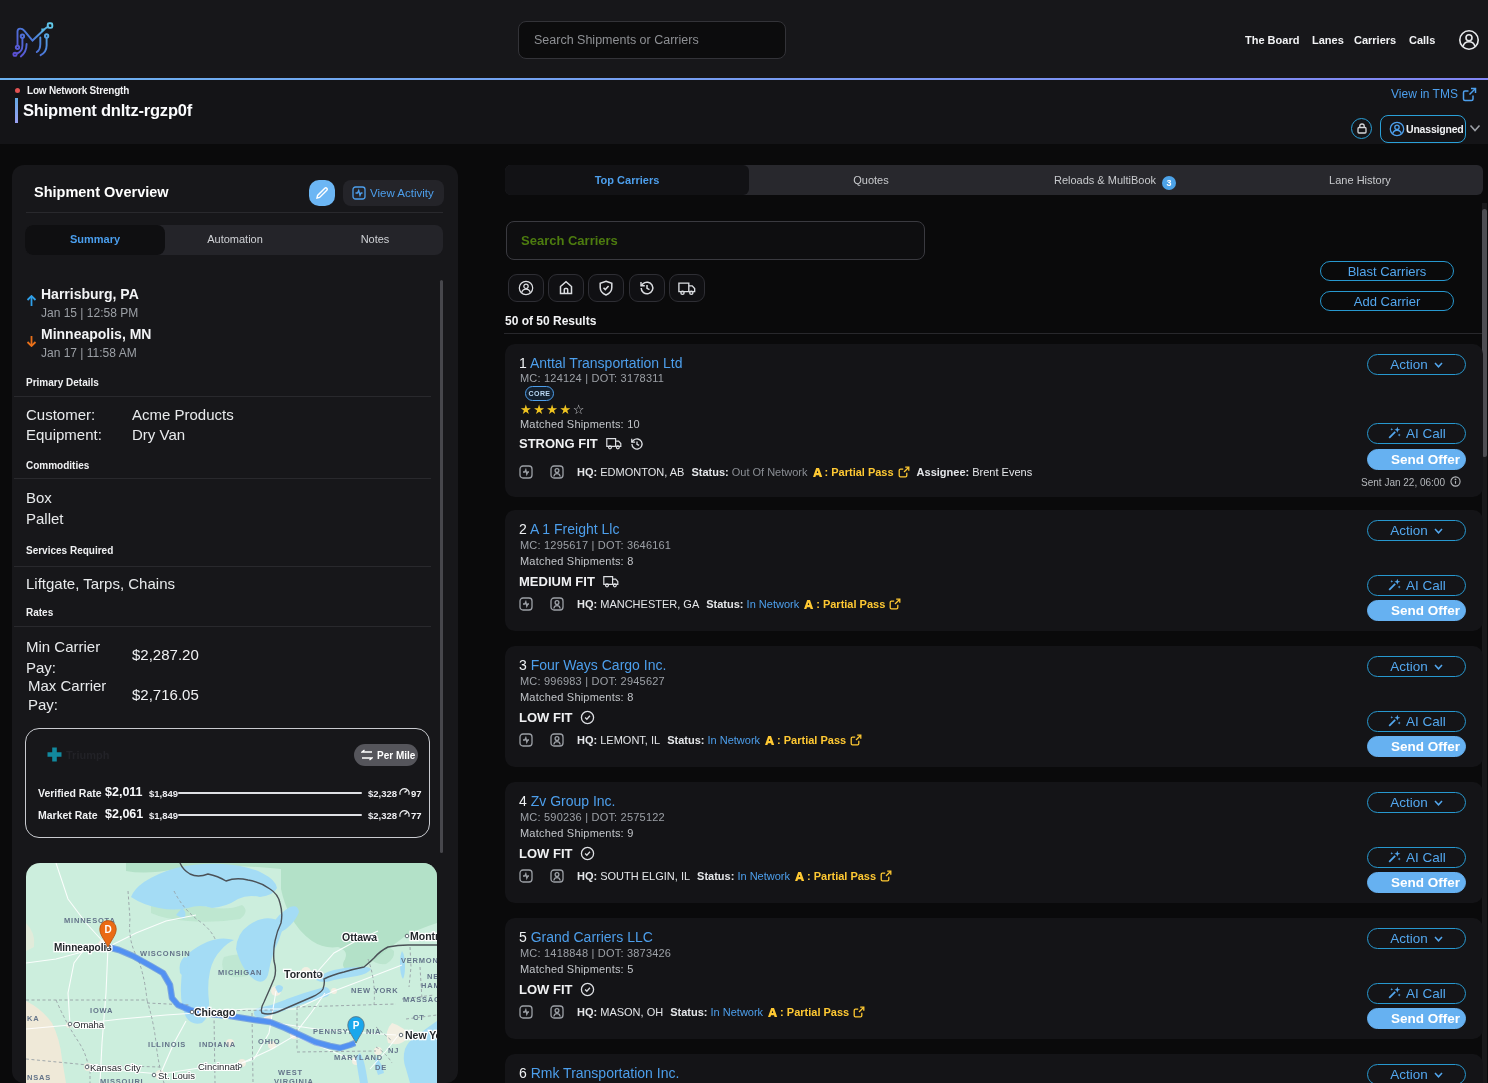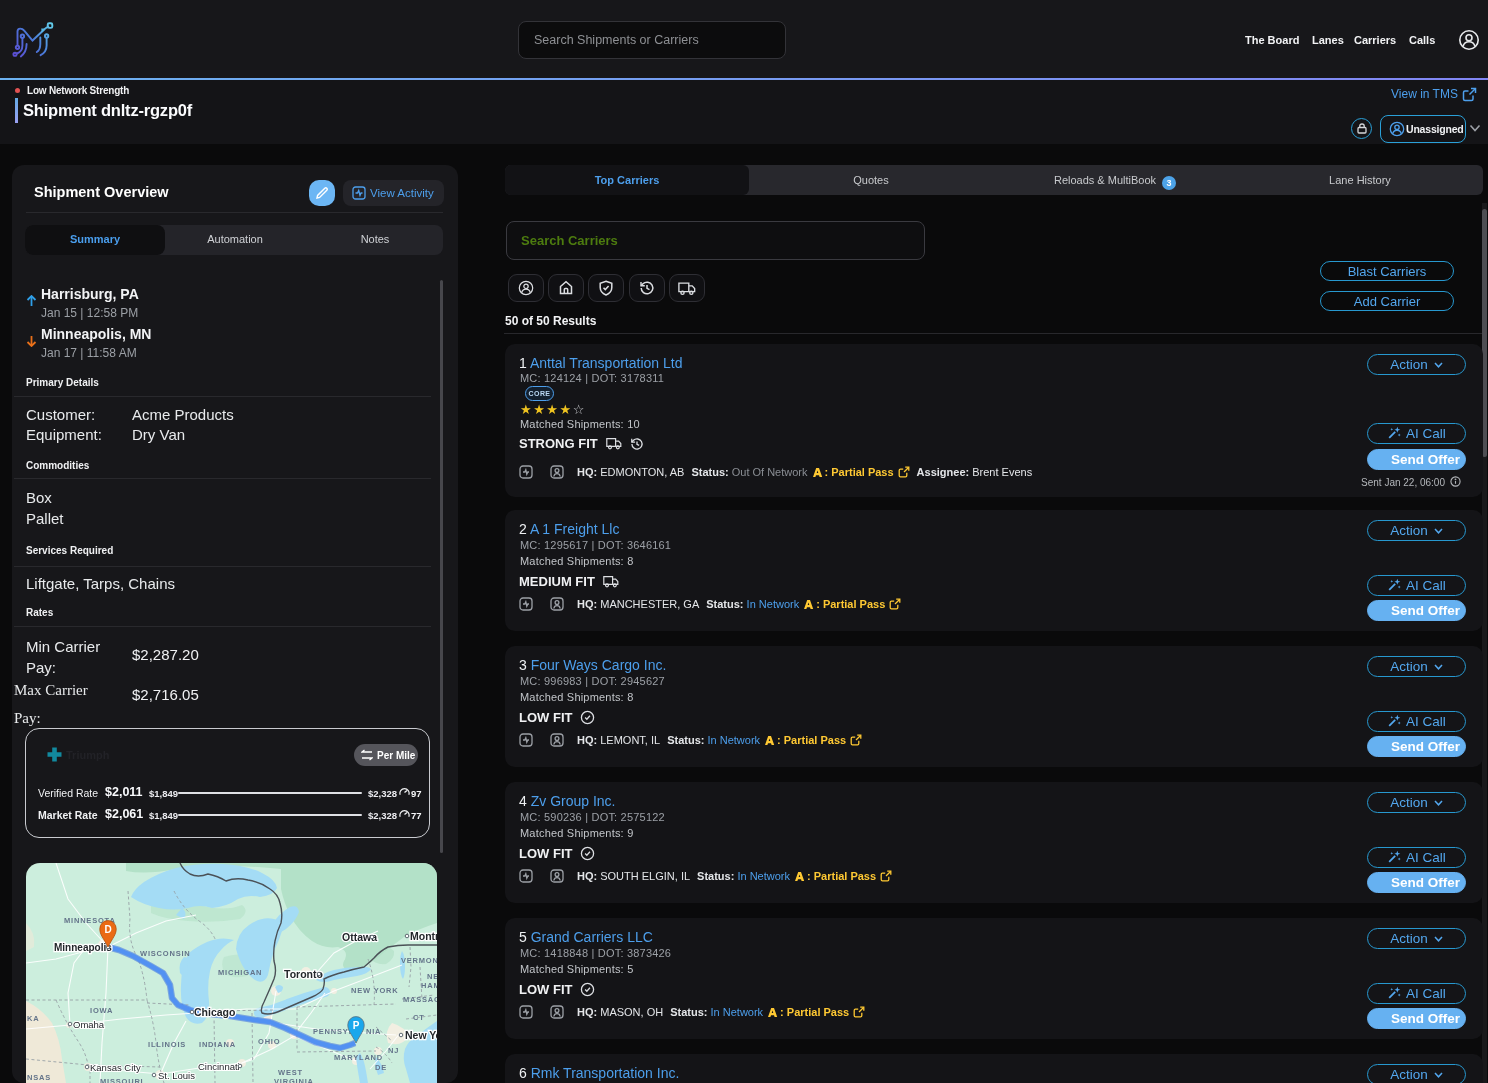--- a/index.html
+++ b/index.html
@@ -146,36 +146,36 @@
 <div class="ldiv" style="top:478px;"></div>
 <div class="lc body15" style="left:26px;top:489px;">Box</div>
 <div class="lc body15" style="left:26px;top:510px;">Pallet</div>
 <div class="lc sechead" style="left:26px;top:545px;">Services Required</div>
 <div class="ldiv" style="top:566px;"></div>
 <div class="lc body15" style="left:26px;top:575px;">Liftgate, Tarps, Chains</div>
 <div class="lc sechead" style="left:26px;top:607px;">Rates</div>
 <div class="ldiv" style="top:626px;"></div>
 <div class="lc body15" style="left:26px;top:636px;width:100px;line-height:21px;">Min Carrier Pay:</div>
 <div class="lc" style="left:132px;top:646px;font-size:15px;color:#f0f1f3;">$2,287.20</div>
-<div class="lc body15" style="left:14px;top:676px;width:100px;line-height:28px;font-family:Liberation Serif, serif;">Max Carrier Pay:</div>
+<div class="lc body15" style="left:28px;top:676px;width:100px;line-height:19px;">Max Carrier Pay:</div>
 <div class="lc" style="left:132px;top:686px;font-size:15px;color:#f0f1f3;">$2,716.05</div>
 
 <div class="lc" style="left:25px;top:728px;width:405px;height:110px;border:1px solid #c9cbd0;border-radius:14px;"></div>
 <svg class="lc" style="left:47px;top:747px;" width="15" height="15" viewBox="0 0 15 15">
     <path fill="#12899e" d="M5.2 0.5 L9.8 0.5 L9.8 5.2 L14.5 5.2 L14.5 9.8 L9.8 9.8 L9.8 14.5 L5.2 14.5 L5.2 9.8 L0.5 9.8 L0.5 5.2 L5.2 5.2 Z"></path>
   </svg>
 <div class="lc" style="left:66px;top:749px;font-size:11px;font-weight:bold;color:#222227;">Triumph</div>
 <div class="lc" style="left:354px;top:744px;width:64px;height:22px;background:#55555b;border-radius:11px;"></div>
 <svg class="lc" style="left:361px;top:749px;" width="12" height="12" viewBox="0 0 12 12" fill="none" stroke="#ffffff" stroke-width="1.3">
     <path d="M3.5 1 L1 3 L11 3"></path>
     <path d="M8.5 11 L11 9 L1 9"></path>
   </svg>
 <div class="lc" style="left:377px;top:750px;font-size:10px;font-weight:bold;color:#ffffff;">Per Mile</div>
 
-<div class="lc" style="left:38px;top:787px;font-size:10.5px;font-weight:normal;color:#f0f1f3;">Verified Rate</div>
+<div class="lc" style="left:38px;top:787px;font-size:10.5px;font-weight:bold;color:#f0f1f3;">Verified Rate</div>
 <div class="lc" style="left:105px;top:785px;font-size:12.5px;font-weight:bold;color:#fafbfd;">$2,011</div>
 <div class="lc" style="left:149px;top:788px;font-size:9.5px;font-weight:bold;color:#ececf0;">$1,849</div>
 <div class="lc" style="left:178px;top:792px;width:184px;height:2px;background:#dfe0e4;border-radius:1px;"></div>
 <div class="lc" style="left:368px;top:788px;font-size:9.5px;font-weight:bold;color:#ececf0;">$2,328</div>
 <svg class="lc" style="left:399px;top:787px;" width="11" height="11" viewBox="0 0 11 11" fill="none" stroke="#f0f1f3" stroke-width="1.2">
     <path d="M1.2 7.8 A4.6 4.6 0 1 1 9.8 7.8"></path>
     <path d="M5.5 5.5 L8 3.5" stroke-width="1.4"></path>
   </svg>
 <div class="lc" style="left:411px;top:788px;font-size:9.5px;font-weight:bold;color:#f5f6f8;">97</div>
 

